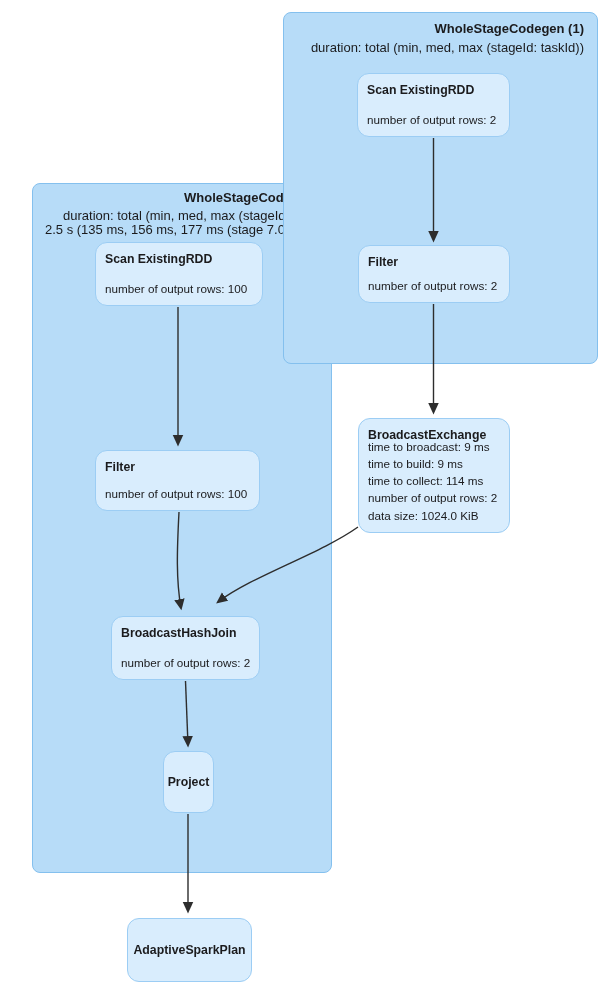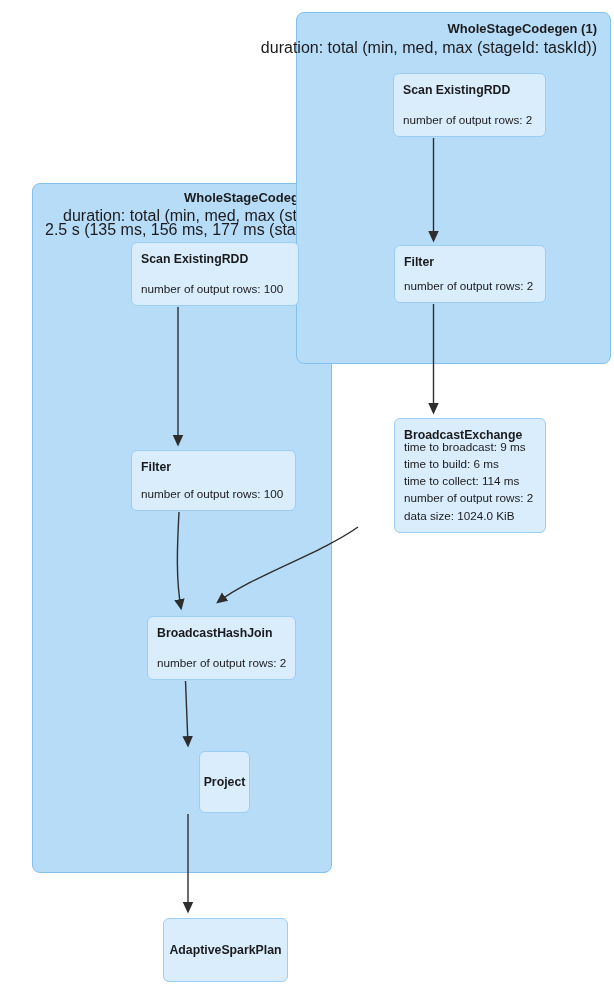--- a/index.html
+++ b/index.html
@@ -16,48 +16,47 @@
   }
   
   .cluster{
     position:absolute;
     background:#b7dcf8;
     border:1px solid #84c0ee;
     border-radius:8px;
     box-sizing:border-box;
   }
   #cluster-left { left:32px;  top:183px; width:300px; height:690px; z-index:1; }
-  #cluster-right{ left:296px; top:12px;  width:315px; height:352px; z-index:2; }
+  #cluster-right{ left:283px; top:12px;  width:315px; height:352px; z-index:2; }
   .cluster-title{
     position:absolute;
     font-size:13px;font-weight:700;
     white-space:nowrap;
   }
   #cluster-right .cluster-title{ top:8px; right:13px; }
   #cluster-left  .cluster-title{ top:6px; left:151px; }
   .cluster-duration{
     position:absolute;
-    font-size:16px;
+    font-size:13px;
     line-height:13.5px;
     white-space:nowrap;
   }
   #cluster-right .cluster-duration{ top:28px; right:13px; text-align:right; }
   #cluster-left  .dur1{ top:25px;   left:30px; }
   #cluster-left  .dur2{ top:38.5px; left:12px; }
 
   
   .node{
     position:absolute;
     background:#d9edfd;
     border:1px solid #9ccdf4;
-    border-radius:6px;
+    border-radius:12px;
     box-sizing:border-box;
     z-index:3;
     font-size:11.7px;
-    margin-left:36px;
   }
   .node-title{
     position:absolute;
     top:9px;left:9px;
     font-size:12.3px;font-weight:700;
     white-space:nowrap;
   }
   .node-metrics{
     position:absolute;
     bottom:8px;left:9px;
@@ -120,21 +119,21 @@
     <div class="node-title">Filter</div>
     <div class="node-metrics">
       <div>number of output rows: 2</div>
     </div>
   </div>
 
   <div class="node" id="node-bex">
     <div class="node-title">BroadcastExchange</div>
     <div class="node-metrics">
       <div>time to broadcast: 9 ms</div>
-      <div>time to build: 6 ms</div>
+      <div>time to build: 9 ms</div>
       <div>time to collect: 114 ms</div>
       <div>number of output rows: 2</div>
       <div>data size: 1024.0 KiB</div>
     </div>
   </div>
 
   <div class="node" id="node-scan2">
     <div class="node-title">Scan ExistingRDD</div>
     <div class="node-metrics">
       <div>number of output rows: 100</div>

